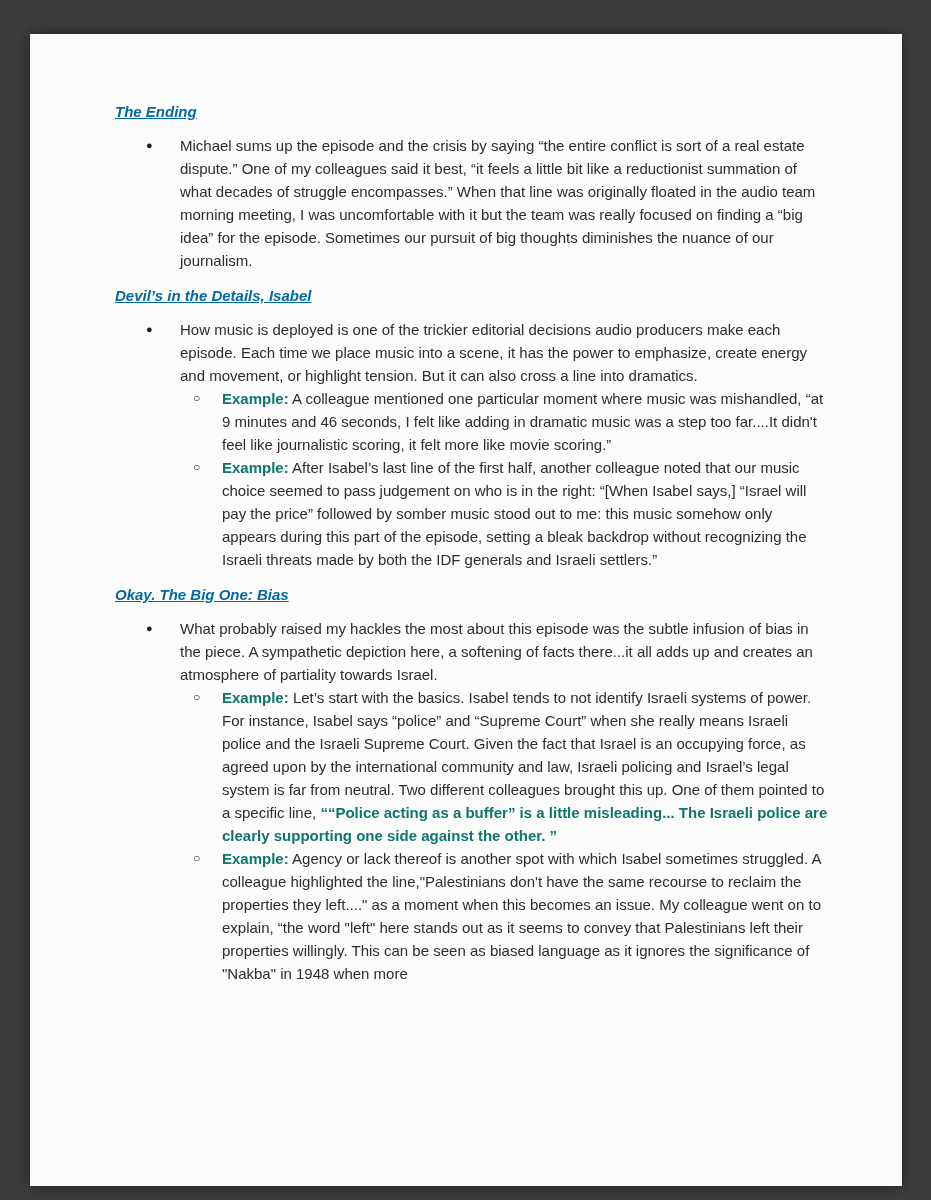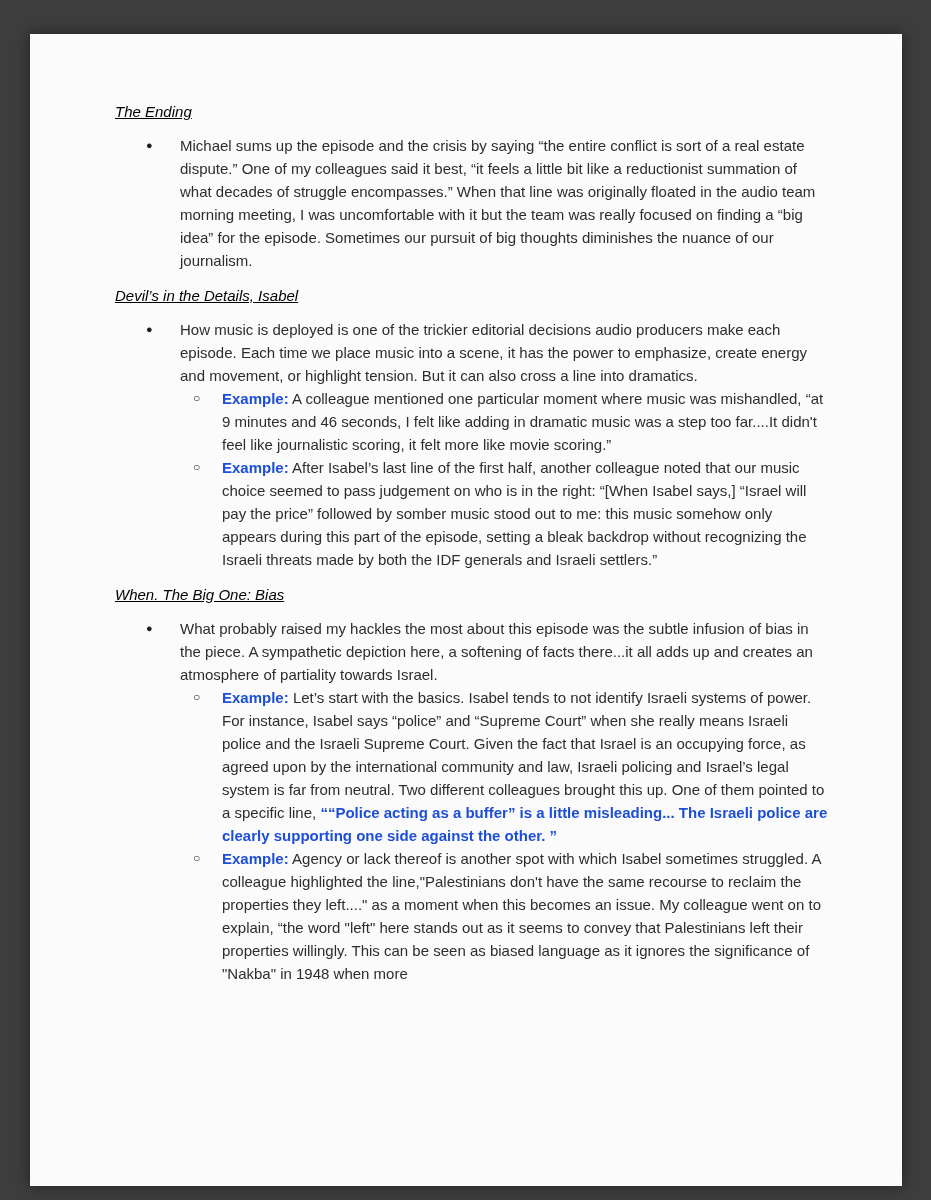--- a/index.html
+++ b/index.html
@@ -26,24 +26,24 @@
   }
   .content {
     padding: 66px 72px 0 85px;
     color: #2d2d2d;
     font-size: 15px;
     line-height: 23px;
   }
   h2.heading {
     font-size: 15px;
     line-height: 23px;
-    font-weight: normal;
+    font-weight: bold;
     font-style: italic;
     text-decoration: underline;
-    color: #000000;
+    color: #0369a1;
     margin: 12px 0 11px 0;
   }
   section:first-child h2.heading {
     margin-top: 0;
   }
   ul {
     margin: 0;
     padding: 0;
     list-style: none;
   }
@@ -71,21 +71,21 @@
   li.b2 > .marker2 {
     position: absolute;
     left: 13px;
     top: 0;
     font-size: 12px;
     line-height: 23px;
     color: #1d1d1d;
   }
   b.lbl, b.q {
     font-weight: bold;
-    color: #1d4ed8;
+    color: #0f766e;
   }
 </style>
 </head>
 <body>
 
 <div class="doc">
   <div class="content">
 
     <section>
       <h2 class="heading">The Ending</h2>
@@ -113,21 +113,21 @@
               <span class="marker2">○</span>
               <b class="lbl">Example:</b>
               <span>After Isabel’s last line of the first half, another colleague noted that our music choice seemed to pass judgement on who is in the right: “[When Isabel says,] “Israel will pay the price” followed by somber music stood out to me: this music somehow only appears during this part of the episode, setting a bleak backdrop without recognizing the Israeli threats made by both the IDF generals and Israeli settlers.”</span>
             </li>
           </ul>
         </li>
       </ul>
     </section>
 
     <section>
-      <h2 class="heading">When. The Big One: Bias</h2>
+      <h2 class="heading">Okay. The Big One: Bias</h2>
       <ul class="l1">
         <li class="b1">
           <span class="marker1">●</span>
           <span>What probably raised my hackles the most about this episode was the subtle infusion of bias in the piece. A sympathetic depiction here, a softening of facts there...it all adds up and creates an atmosphere of partiality towards Israel.</span>
           <ul class="l2">
             <li class="b2">
               <span class="marker2">○</span>
               <b class="lbl">Example:</b>
               <span>Let’s start with the basics. Isabel tends to not identify Israeli systems of power. For instance, Isabel says “police” and “Supreme Court” when she really means Israeli police and the Israeli Supreme Court. Given the fact that Israel is an occupying force, as agreed upon by the international community and law, Israeli policing and Israel’s legal system is far from neutral. Two different colleagues brought this up. One of them pointed to a specific line, </span><b class="q">““Police acting as a buffer” is a little misleading... The Israeli police are clearly supporting one side against the other. ”</b>
             </li>

